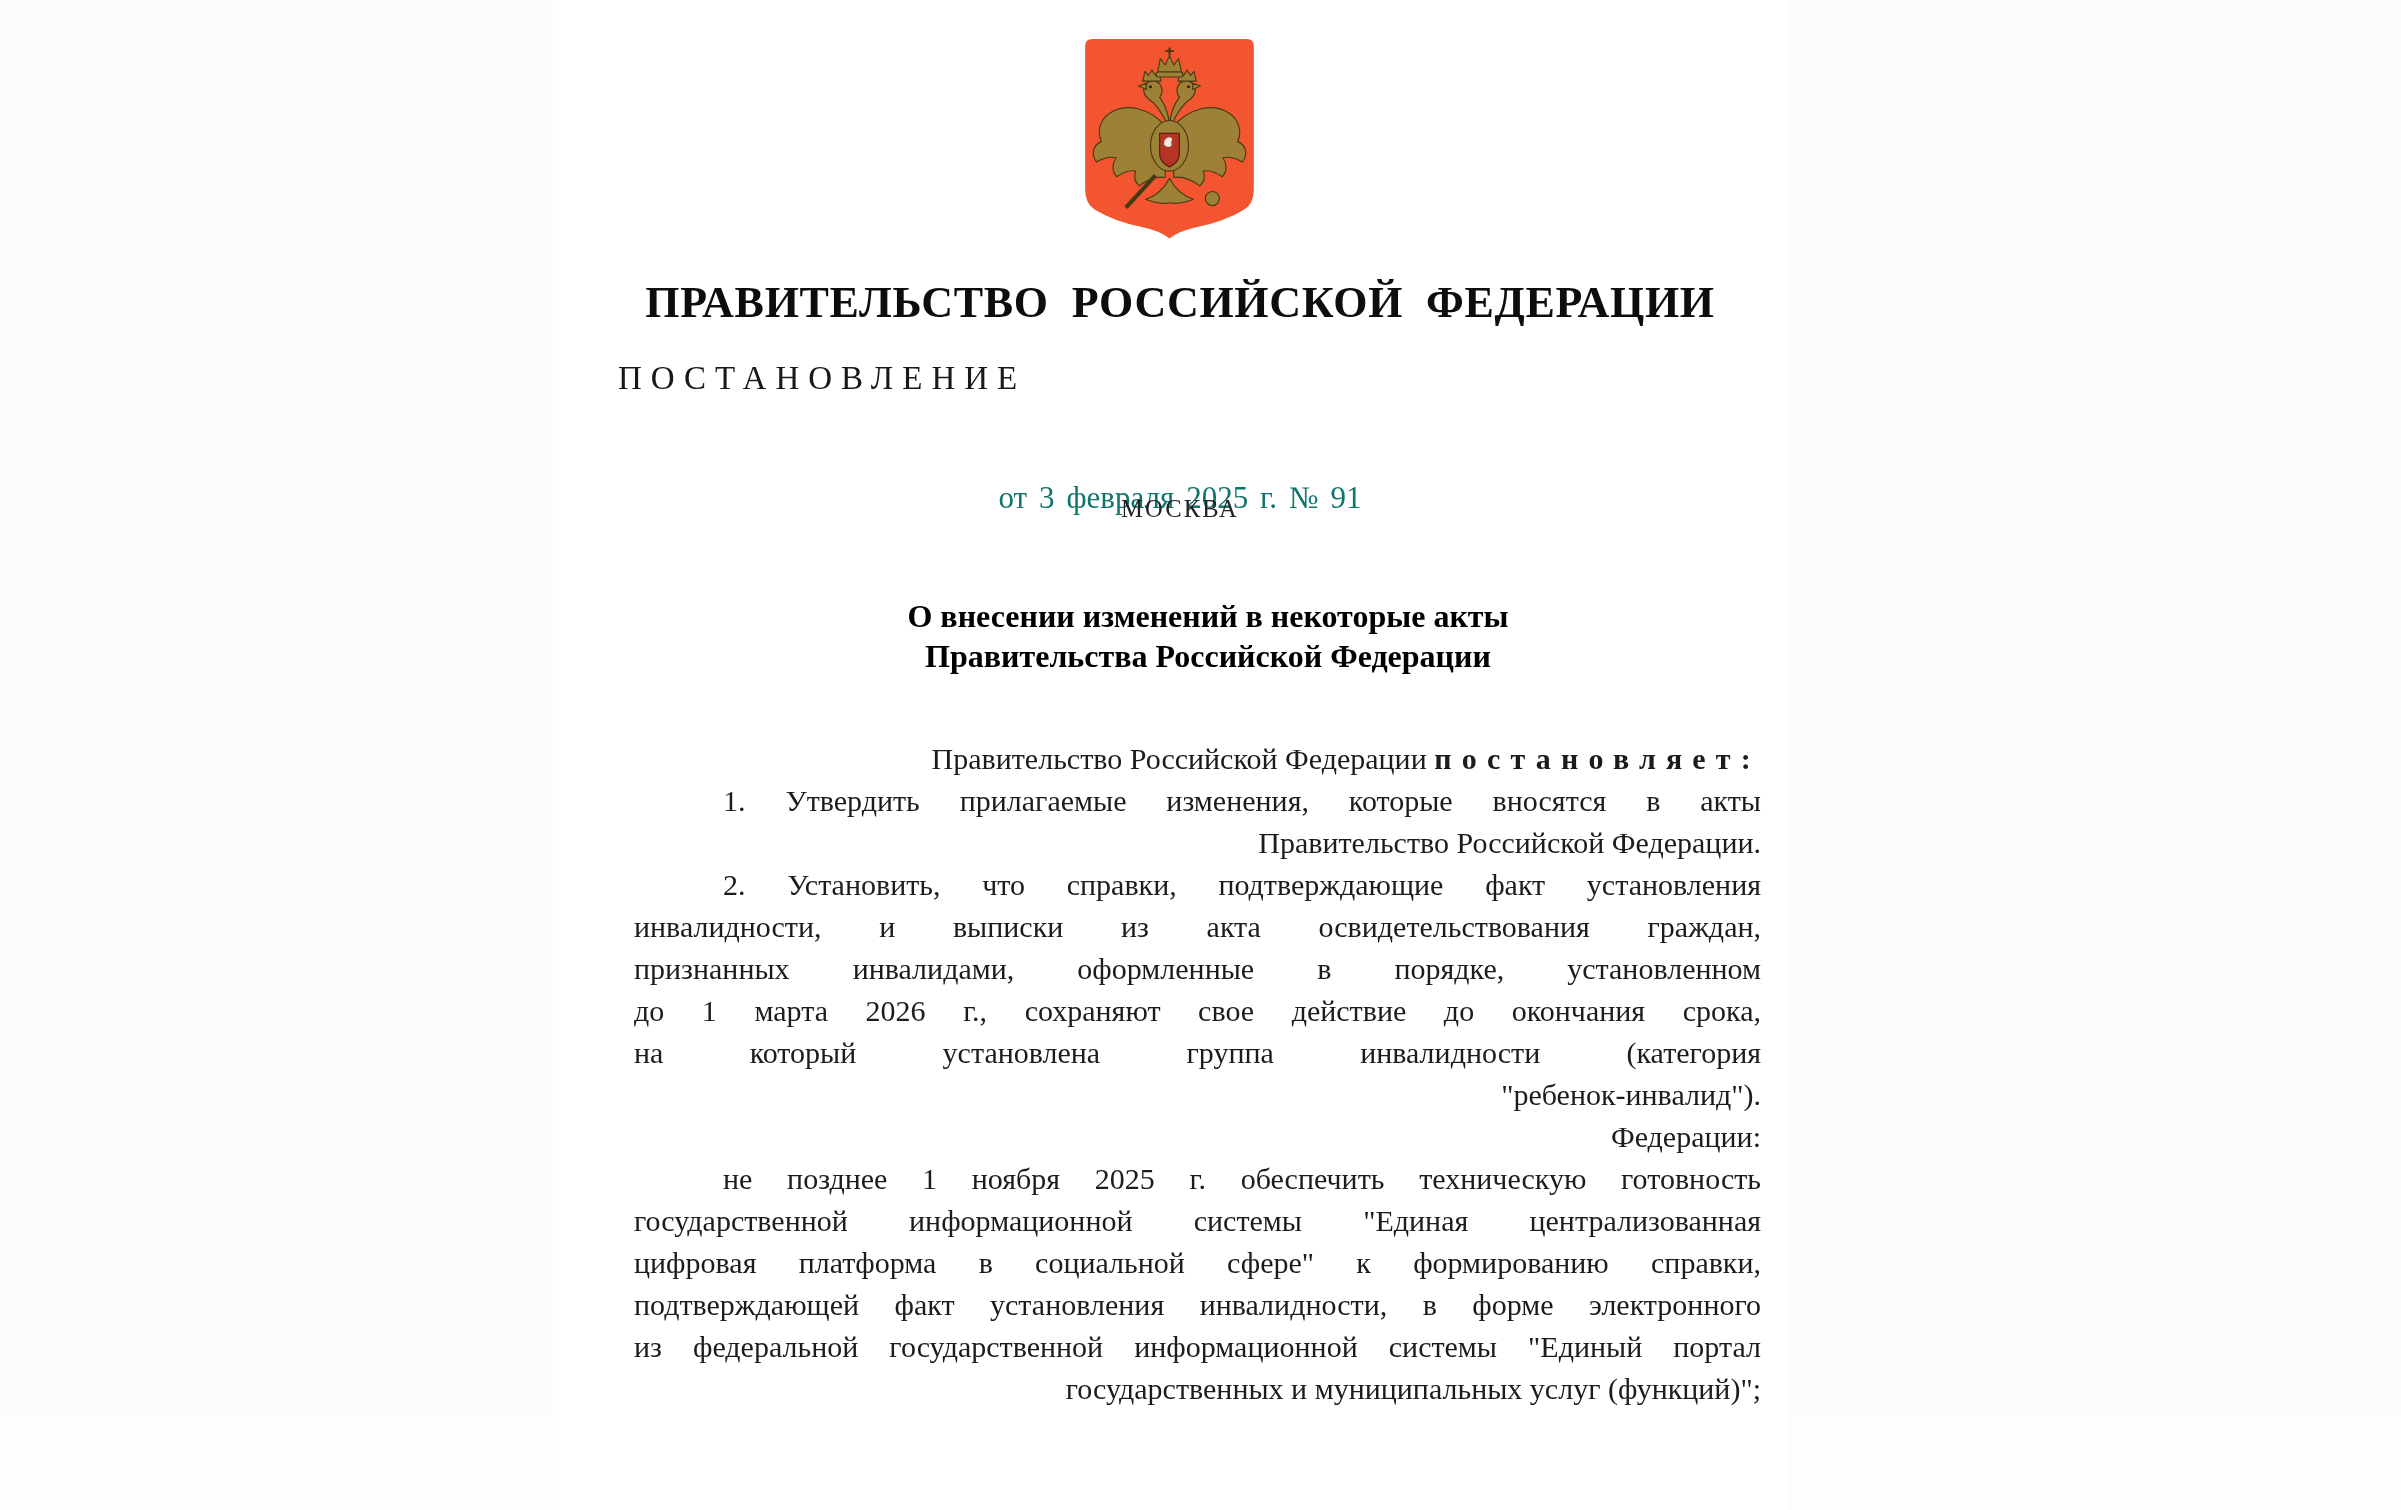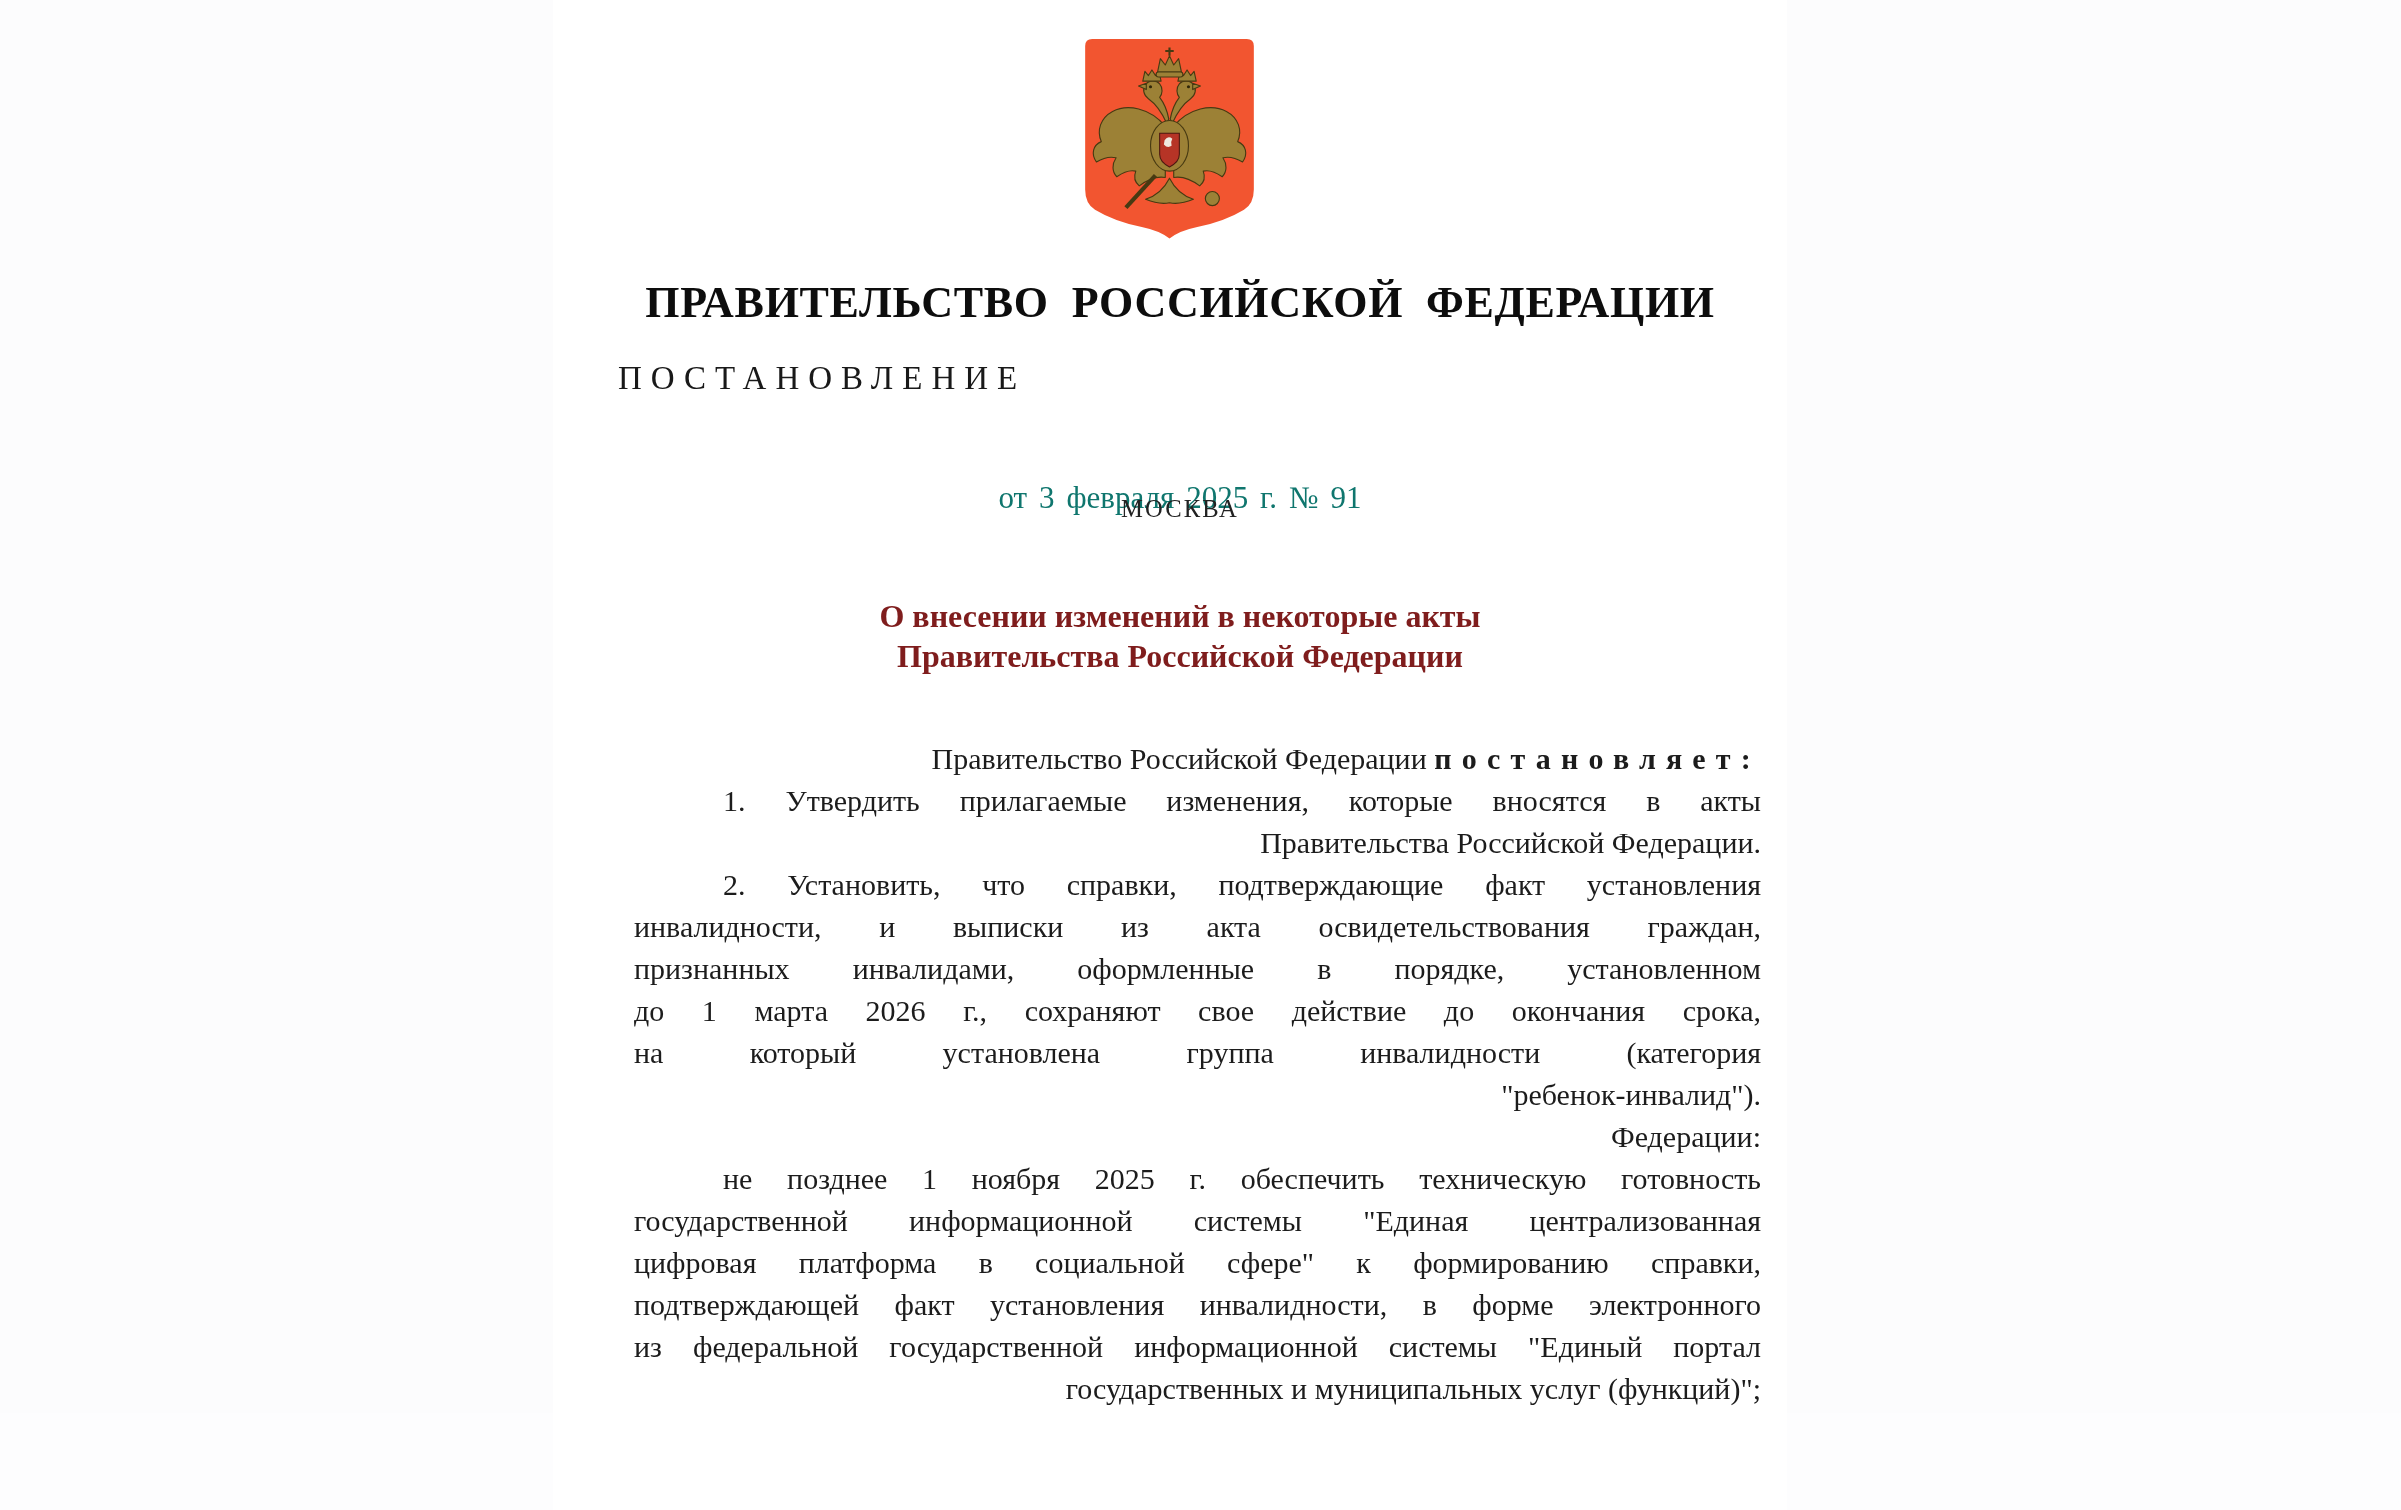--- a/index.html
+++ b/index.html
@@ -25,22 +25,22 @@
   }
   .dateline{
     position:absolute;left:618px;top:429px;width:1124px;
     text-align:center;font-size:31px;line-height:42px;word-spacing:4.2px;color:#0f766e;margin-top:48px;
   }
   .city{
     position:absolute;left:618px;top:492px;width:1124px;
     text-align:center;font-size:24.6px;line-height:34px;letter-spacing:2.1px;color:#222;
   }
   .subject{
-    position:absolute;left:618px;top:596px;width:1124px;
-    text-align:center;font-size:32px;font-weight:700;line-height:40px;color:#7f1d1d;
+    position:absolute;left:646px;top:596px;width:1124px;
+    text-align:center;font-size:32px;font-weight:700;line-height:40px;color:#000000;
   }
   .body-text{position:absolute;left:634px;top:738px;width:1127px}
   .line{
     box-sizing:border-box;width:1127px;height:42px;line-height:42px;
     font-size:30px;color:#1c1c1c;overflow:hidden;text-align:right;
   }
   .line.ind{padding-left:89px}
   .line.j{text-align:justify;text-align-last:justify}
   .decree-verb{font-weight:700;letter-spacing:.34em}
 </style>
@@ -97,21 +97,21 @@
   <div class="city">МОСКВА</div>
 
   <div class="subject">
     <div>О внесении изменений в некоторые акты</div>
     <div>Правительства Российской Федерации</div>
   </div>
 
   <div class="body-text" id="body-lines">
       <div class="line ind"><span>Правительство Российской Федерации </span><span class="decree-verb">постановляет:</span></div>
       <div class="line j ind">1. Утвердить прилагаемые изменения, которые вносятся в акты</div>
-      <div class="line">Правительства Российской Федерации.</div>
+      <div class="line">Правительство Российской Федерации.</div>
       <div class="line j ind">2. Установить, что справки, подтверждающие факт установления</div>
       <div class="line j">инвалидности, и выписки из акта освидетельствования граждан,</div>
       <div class="line j">признанных инвалидами, оформленные в порядке, установленном</div>
       <div class="line j">до 1 марта 2026 г., сохраняют свое действие до окончания срока,</div>
       <div class="line j">на который установлена группа инвалидности (категория</div>
       <div class="line">"ребенок-инвалид").</div>
       <div class="line">Федерации:</div>
       <div class="line j ind">не позднее 1 ноября 2025 г. обеспечить техническую готовность</div>
       <div class="line j">государственной информационной системы "Единая централизованная</div>
       <div class="line j">цифровая платформа в социальной сфере" к формированию справки,</div>

